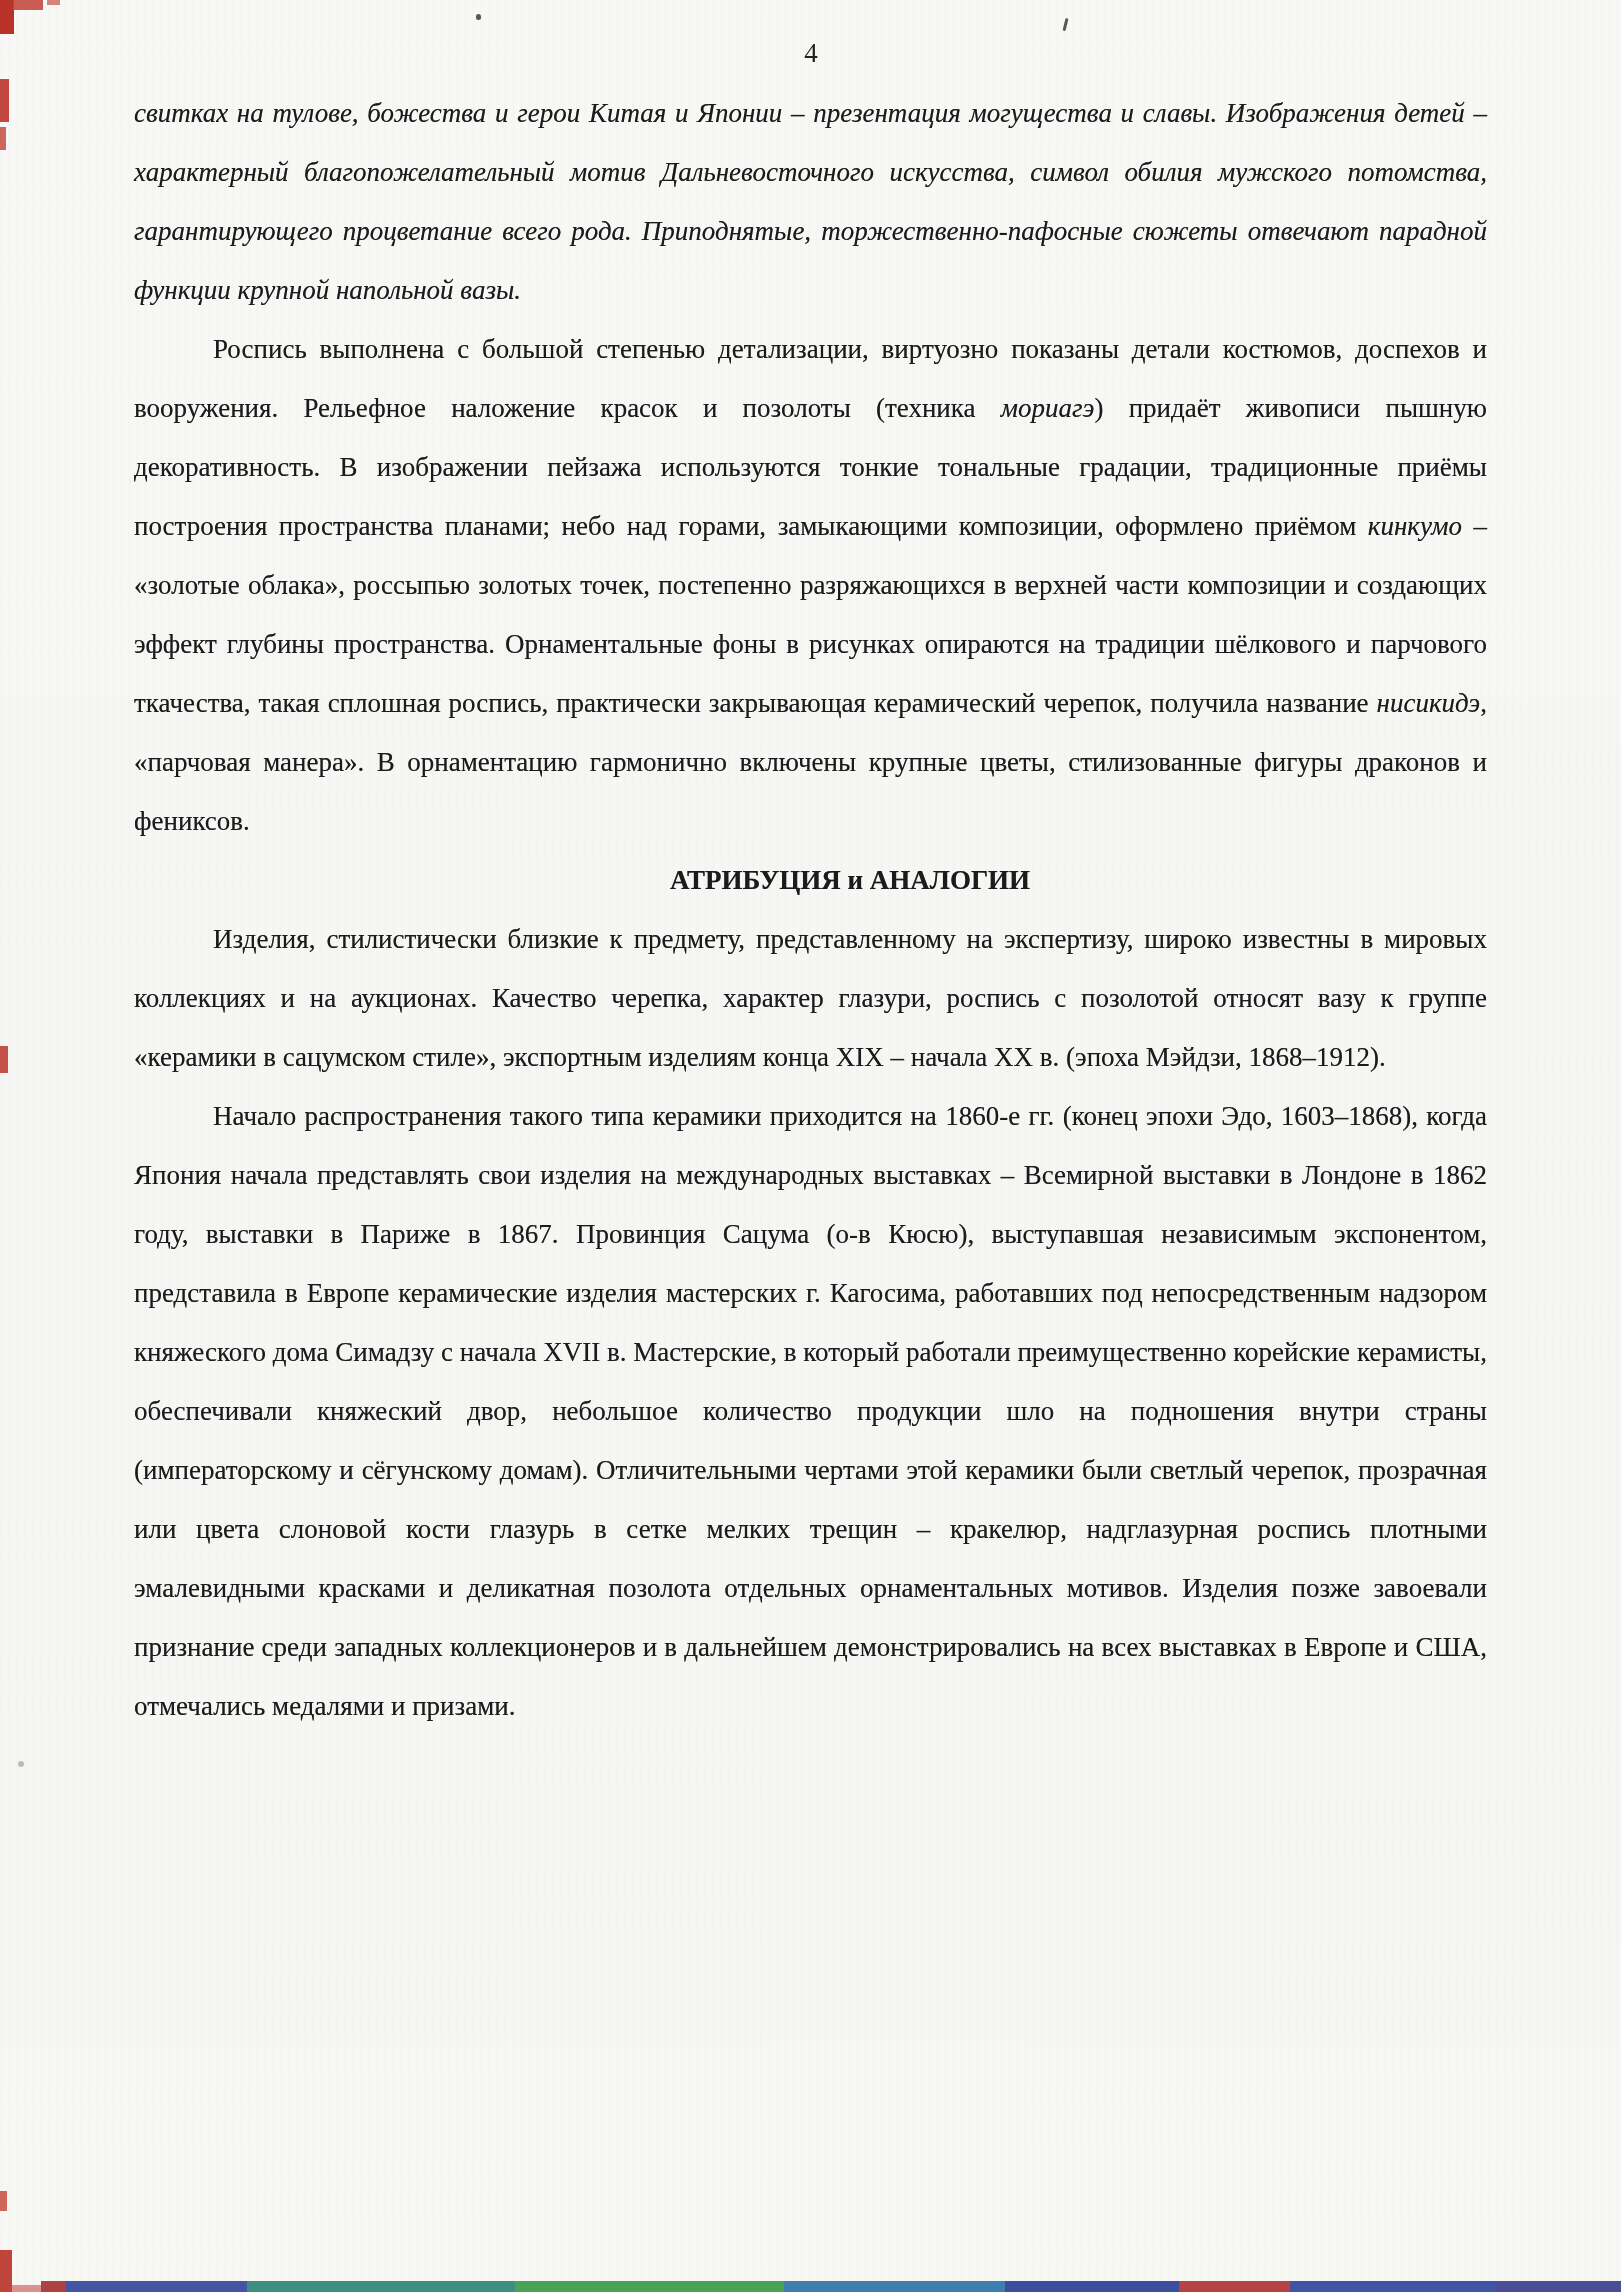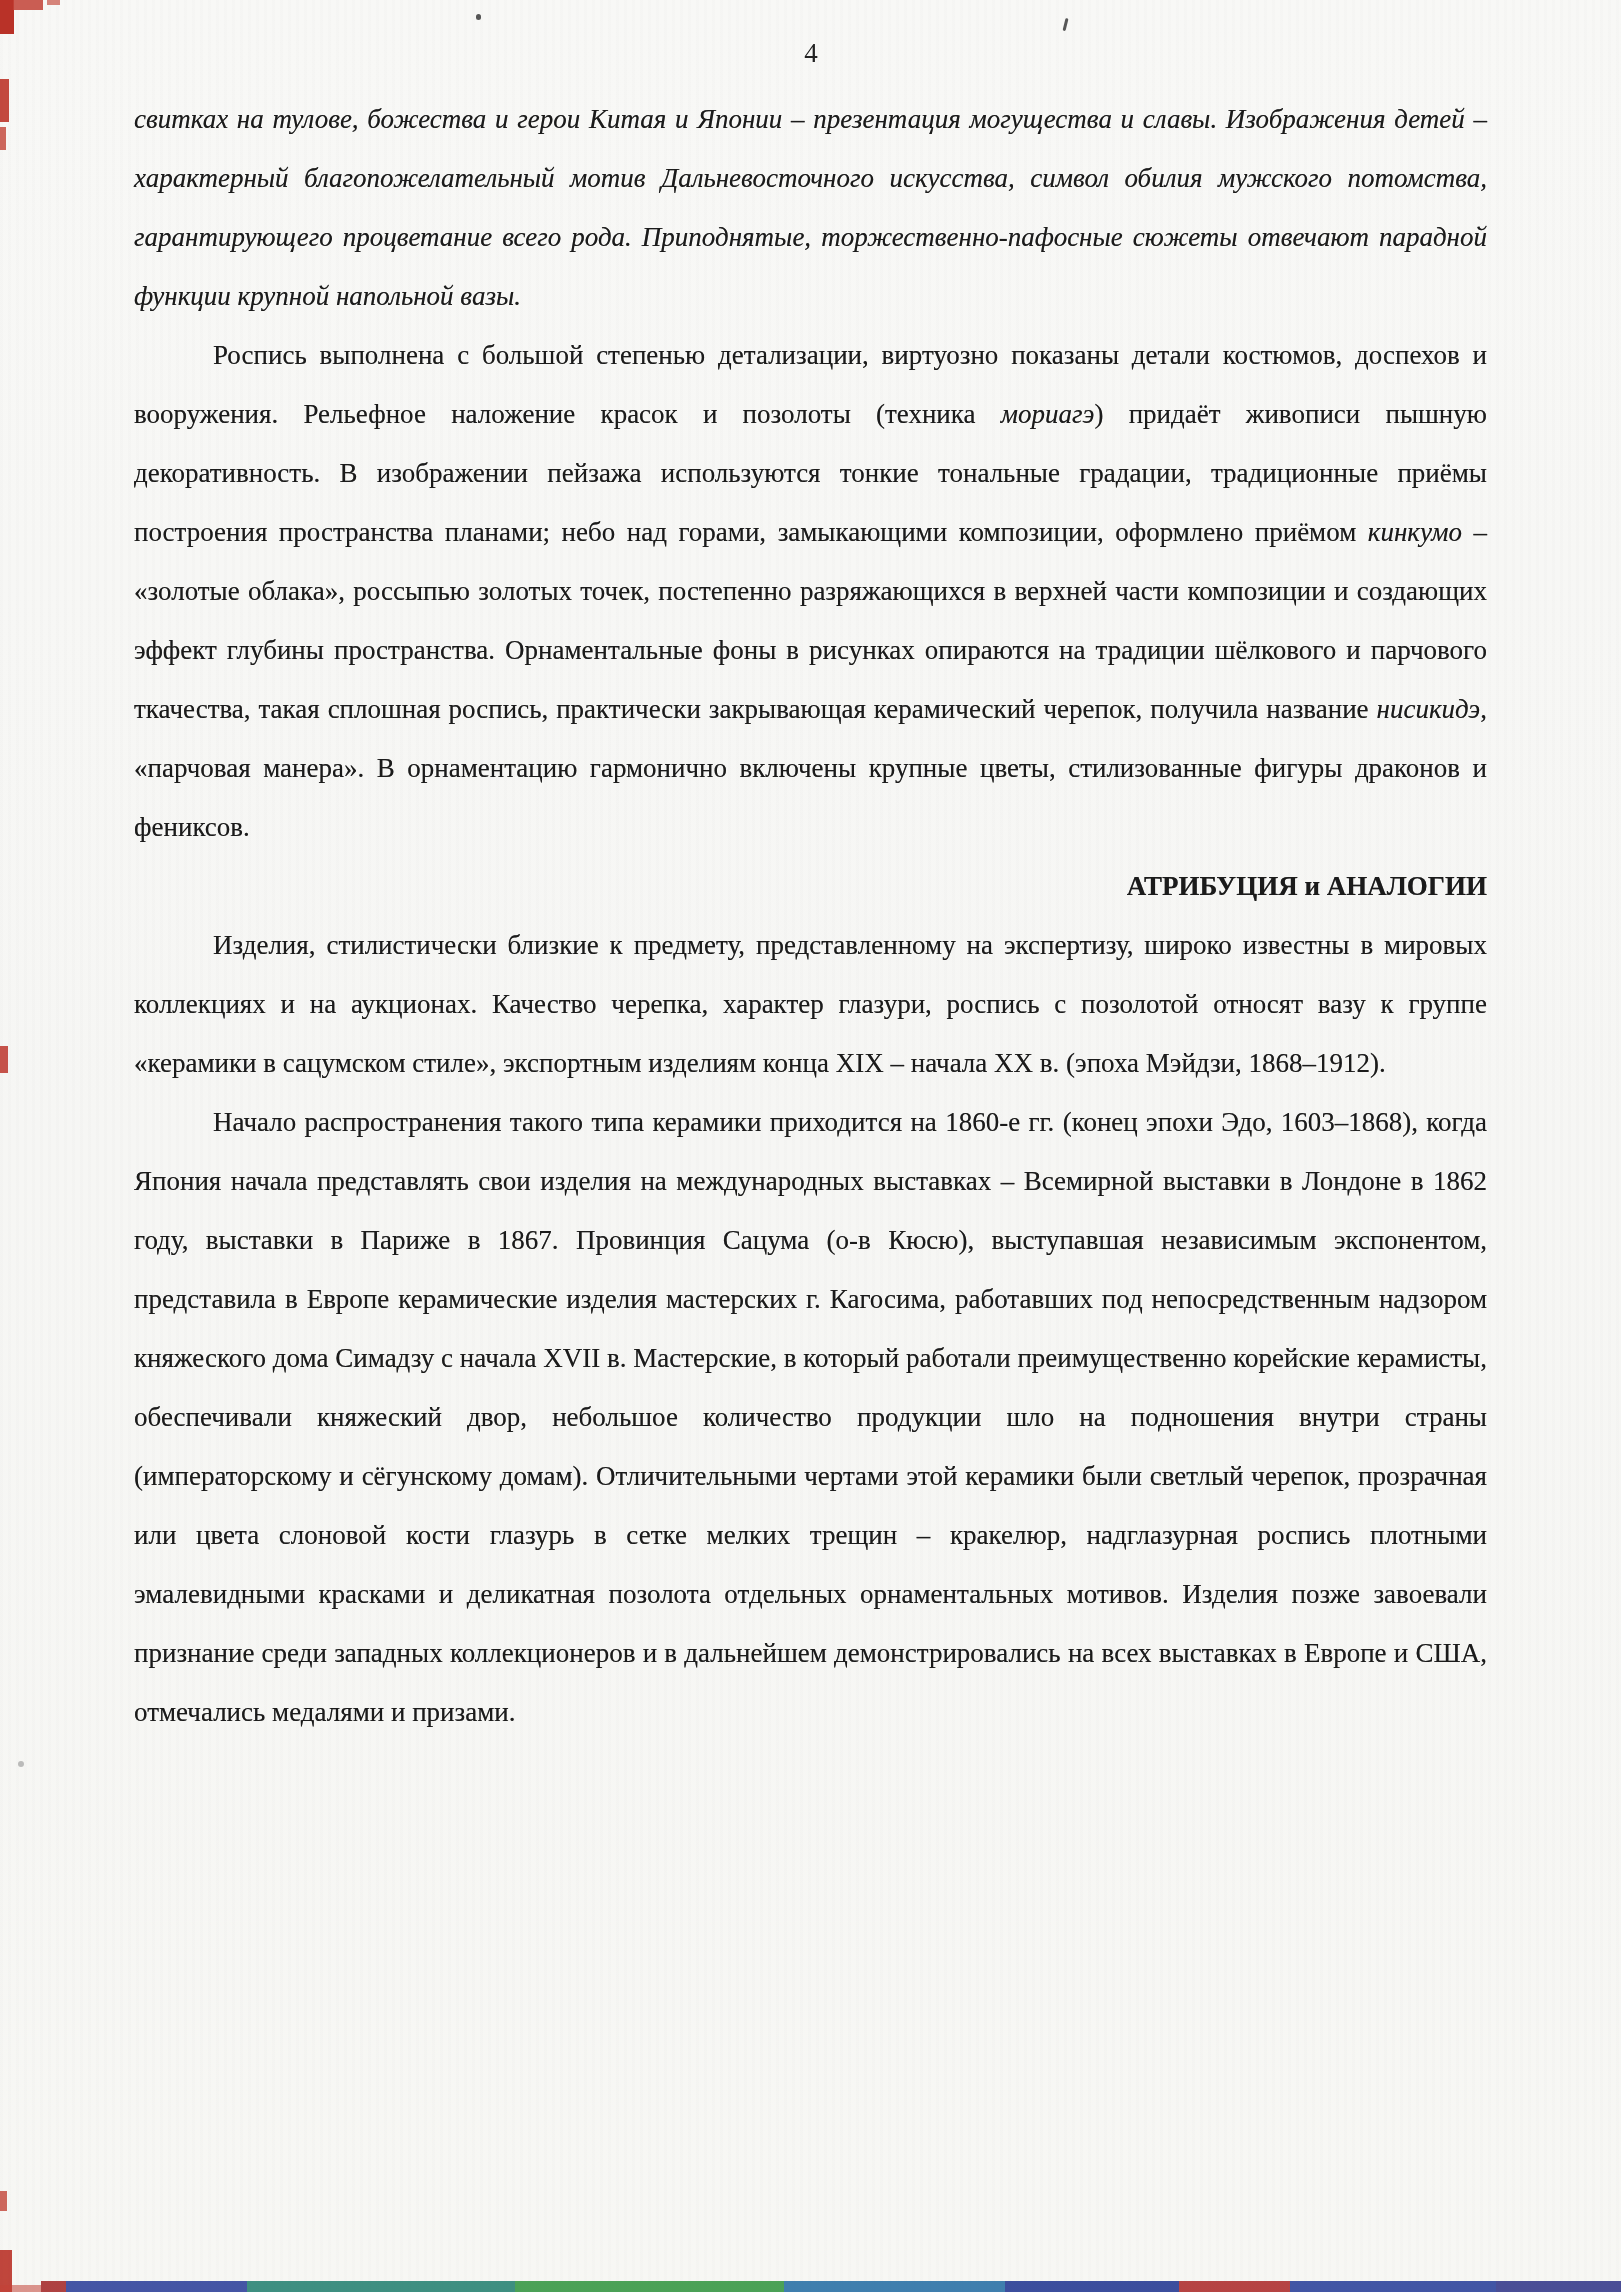--- a/index.html
+++ b/index.html
@@ -12,31 +12,31 @@
       linear-gradient(180deg,#f8f8f6 0%,#f6f6f4 50%,#f7f7f4 100%);
     overflow:hidden;
     font-family:"Liberation Serif","DejaVu Serif",serif;
     color:#1b1b1b;
   }
   .page-number{
     position:absolute;top:38px;left:0;width:100%;
     text-align:center;font-size:27px;color:#222;
   }
   .content{
-    position:absolute;top:90px;left:134px;width:1353px;
+    position:absolute;top:84px;left:134px;width:1353px;
     font-size:27px;line-height:59px;
     text-align:justify;
     text-shadow:0 0 0.5px rgba(25,25,25,0.55);
   }
   .para{margin:0;padding:0;}
   .indent{text-indent:79px;}
   .it, .para-italic{font-style:italic;}
   .heading{
     margin:0;padding:0;text-indent:79px;
-    font-weight:bold;font-size:27px;line-height:59px;text-align:right;
+    font-weight:bold;font-size:27px;line-height:59px;text-align:center;
   }
   
   .artifact{position:absolute;pointer-events:none;}
   .a-corner1{top:0;left:0;width:14.3px;height:34px;background:#b93228;}
   .a-corner2{top:0;left:12.5px;width:30px;height:9.9px;background:#c24236;opacity:.85;}
   .a-corner3{top:0;left:47px;width:12.5px;height:5.4px;background:#c85246;opacity:.7;}
   .a-left1{top:79px;left:0;width:9px;height:43px;background:#bc352b;opacity:.9;}
   .a-left2{top:127px;left:0;width:6.3px;height:23px;background:#c24236;opacity:.8;}
   .a-left3{top:1046px;left:0;width:8px;height:27px;background:#bc352b;opacity:.85;}
   .a-left4{top:2191px;left:0;width:7.2px;height:19.7px;background:#c24236;opacity:.8;}

